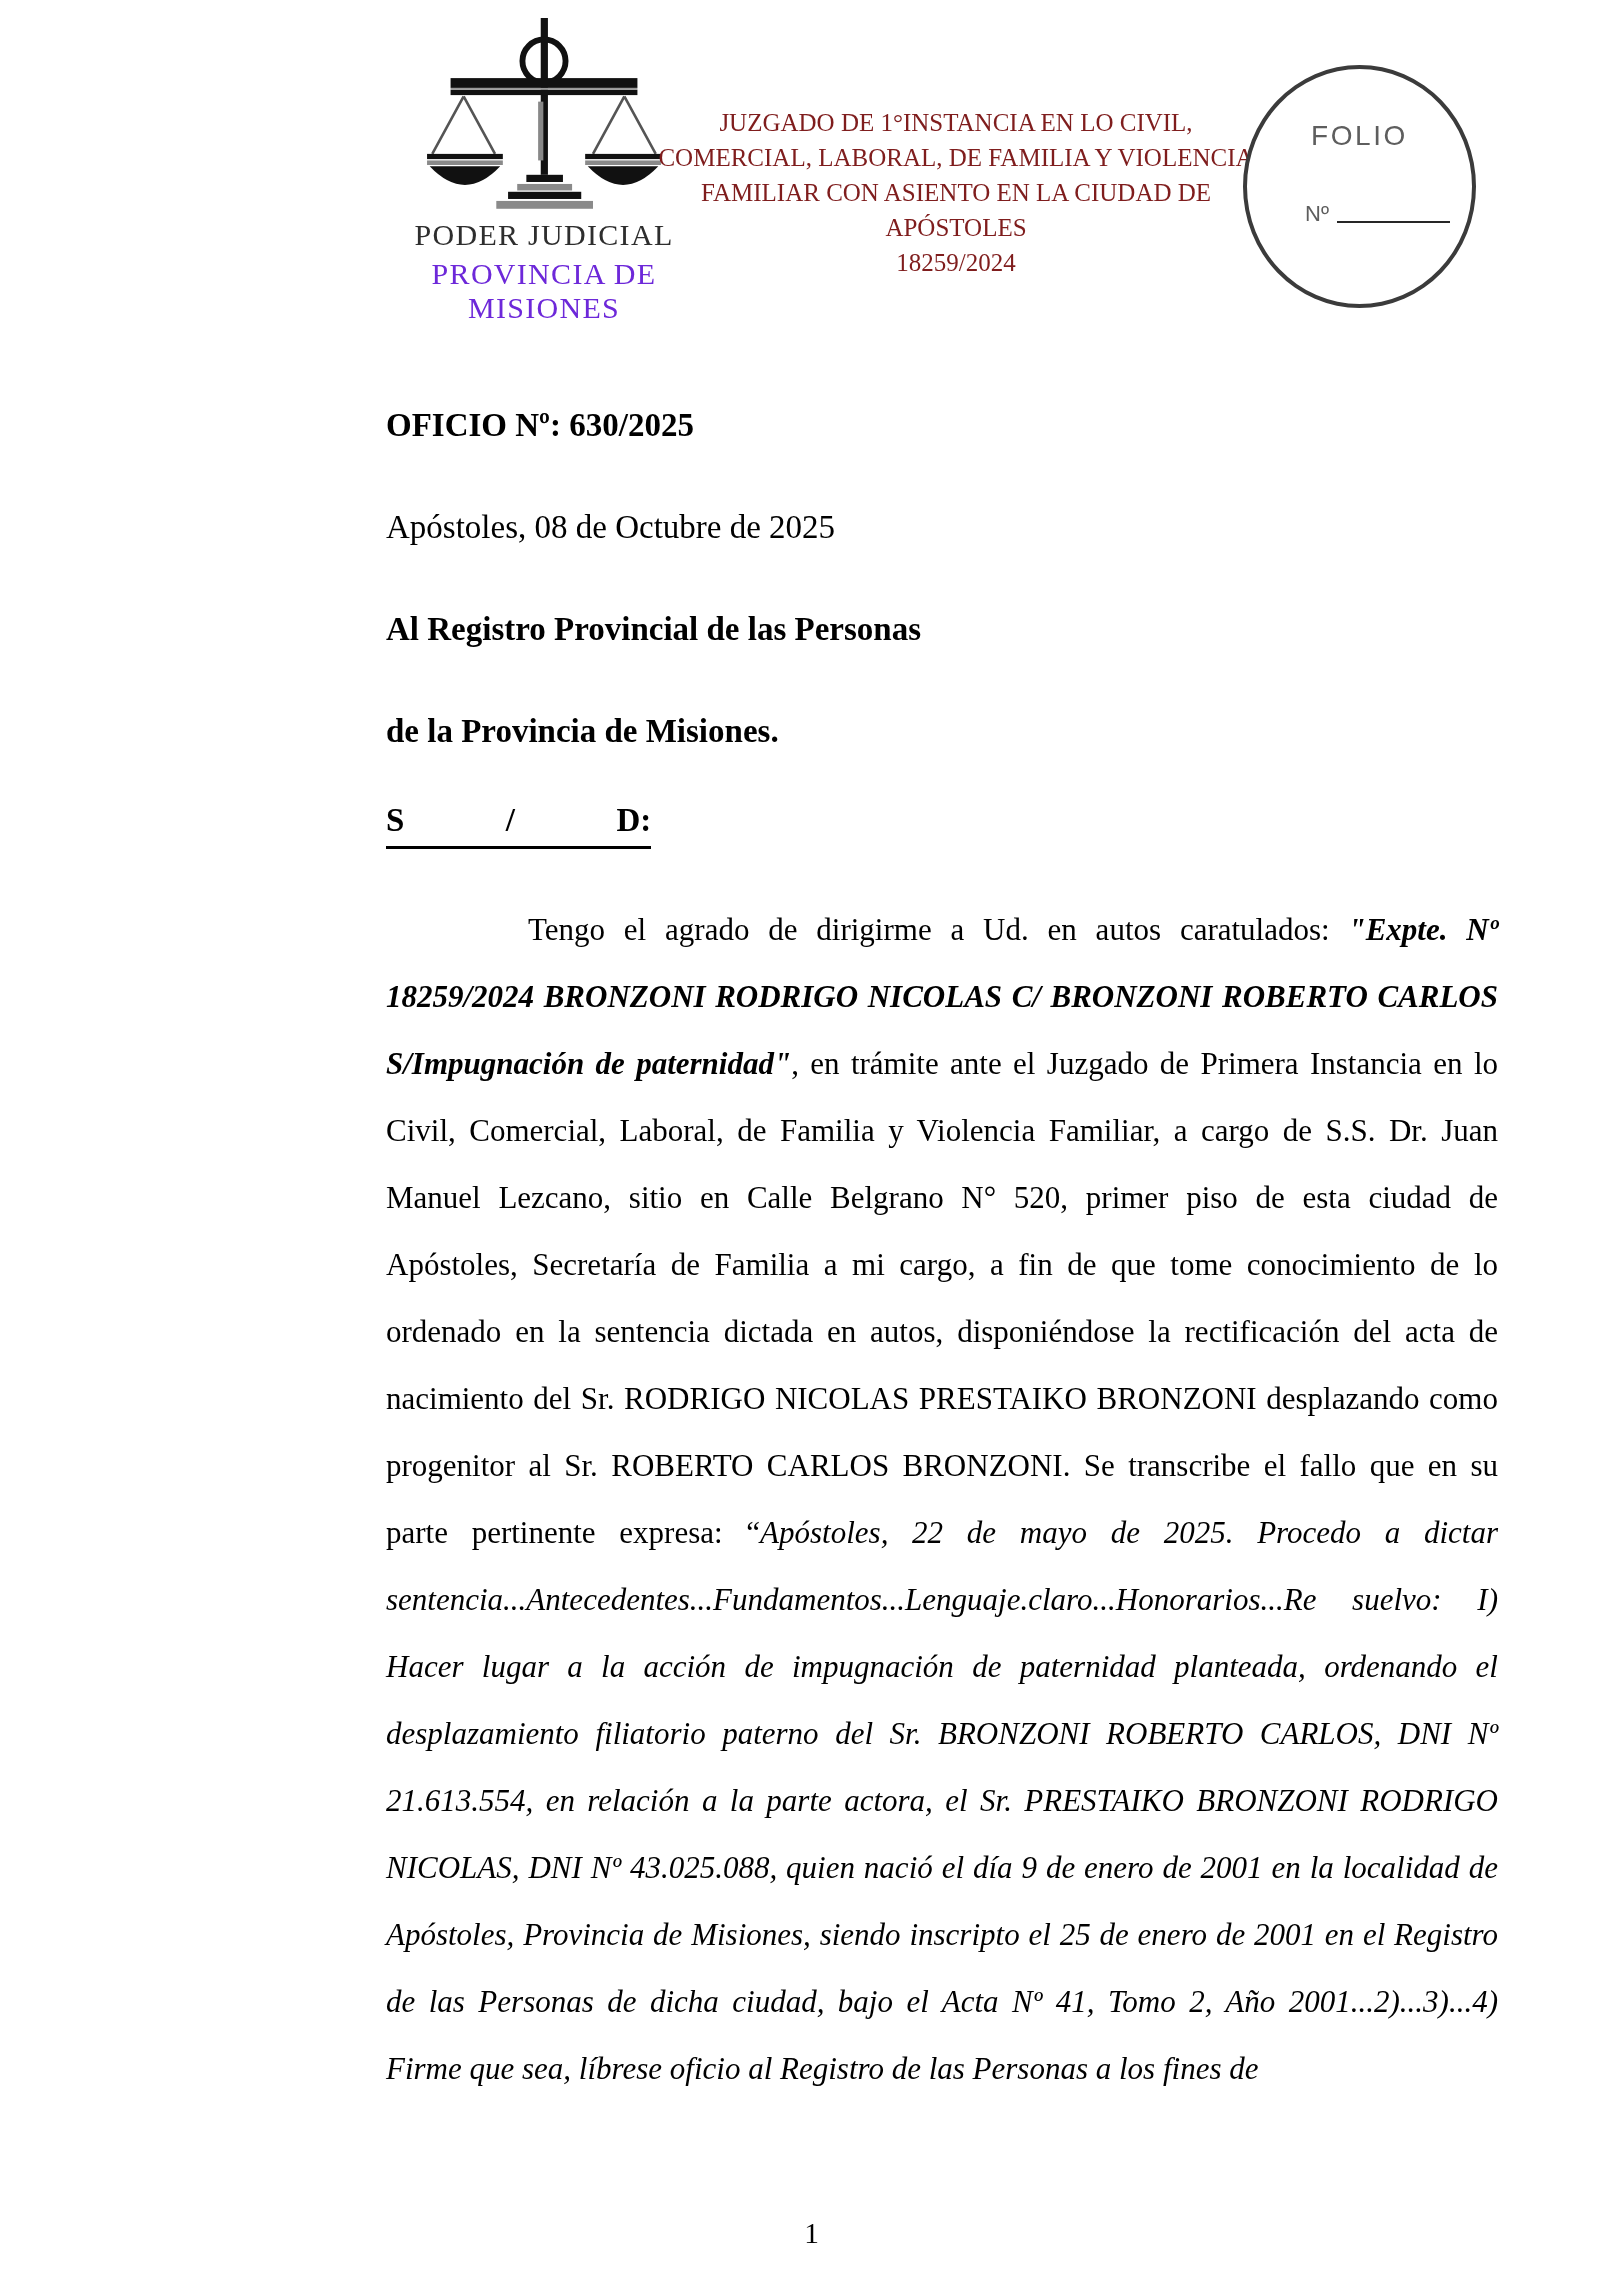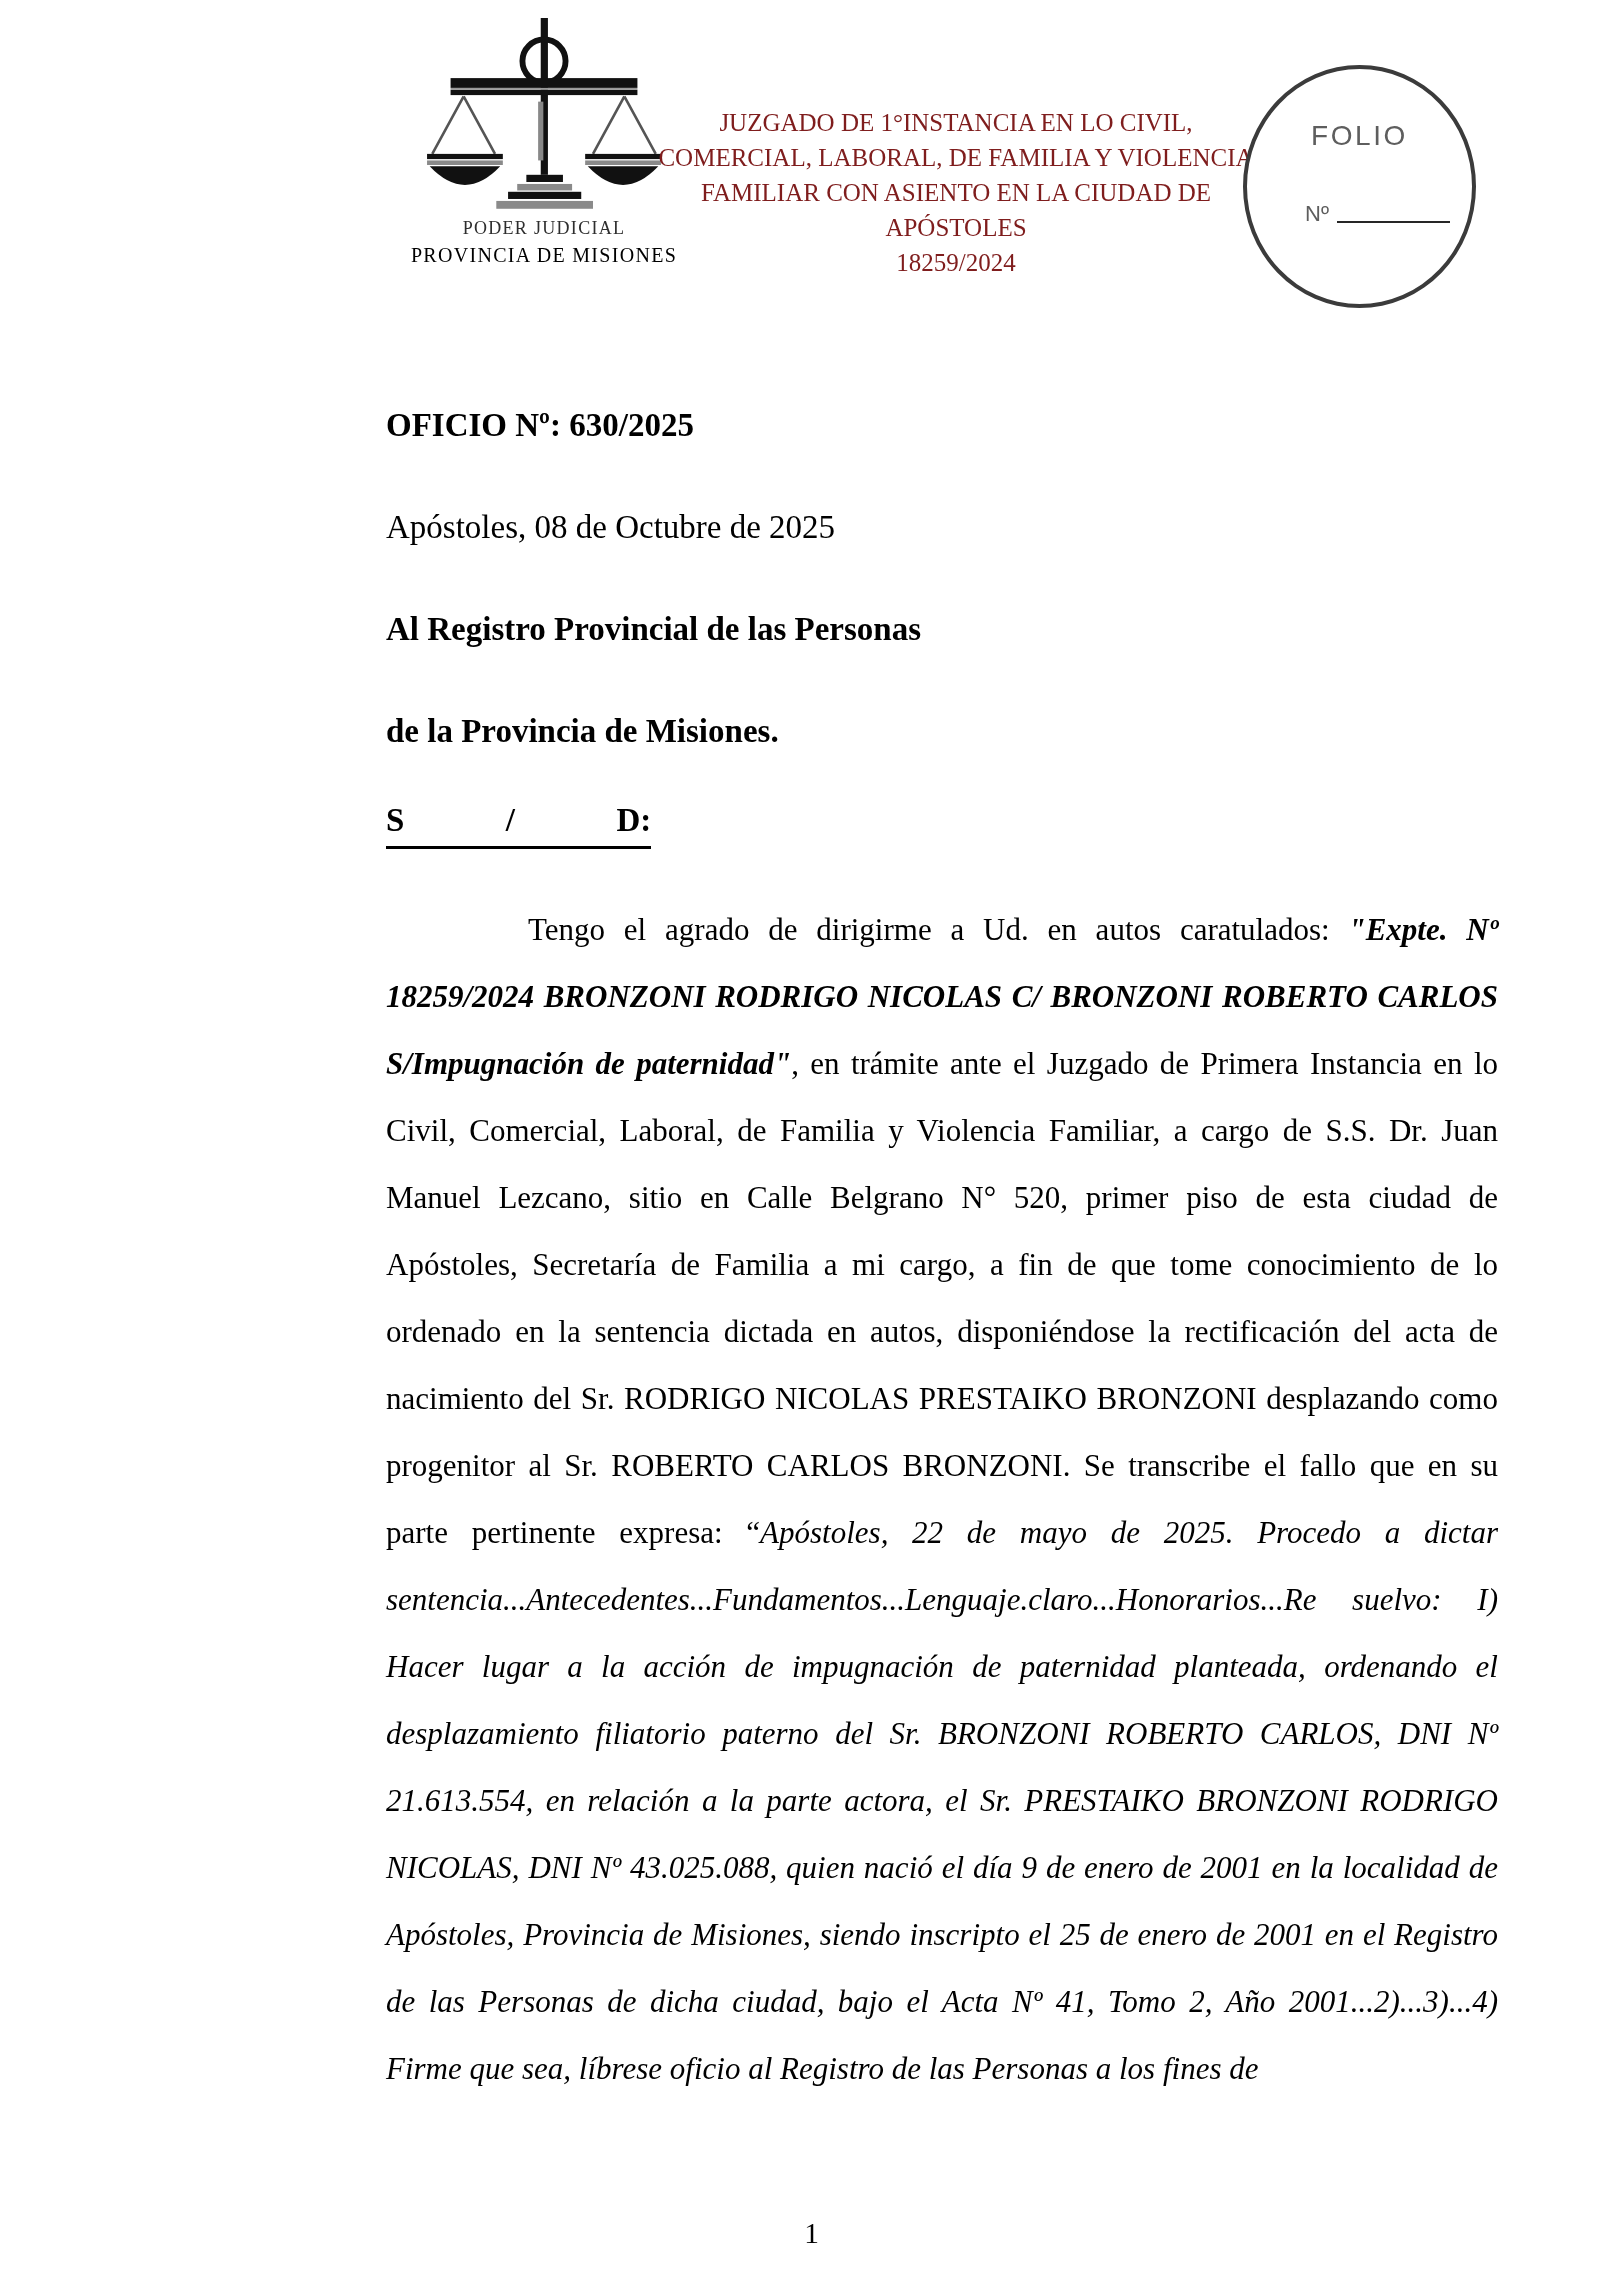--- a/index.html
+++ b/index.html
@@ -16,29 +16,29 @@
   
   .logo-block {
     position: absolute;
     left: 400px; top: 18.3px;
     width: 288px;
     text-align: center;
   }
   .logo-block svg { display: block; margin: 0 auto; }
   .logo-caption-1 {
     margin-top: 3.9px;
-    font-size: 18px;
+    font-size: 30px;
     letter-spacing: 1.3px;
     color: #2e2e2e;
   }
   .logo-caption-2 {
     margin-top: 5.2px;
-    font-size: 20px;
+    font-size: 30px;
     letter-spacing: 1.3px;
-    color: #000000;
+    color: #6d28d9;
   }
 
   
   .court-block {
     position: absolute;
     left: 645px; top: 105px;
     width: 622px;
     text-align: center;
     font-size: 25px;
     line-height: 35px;

